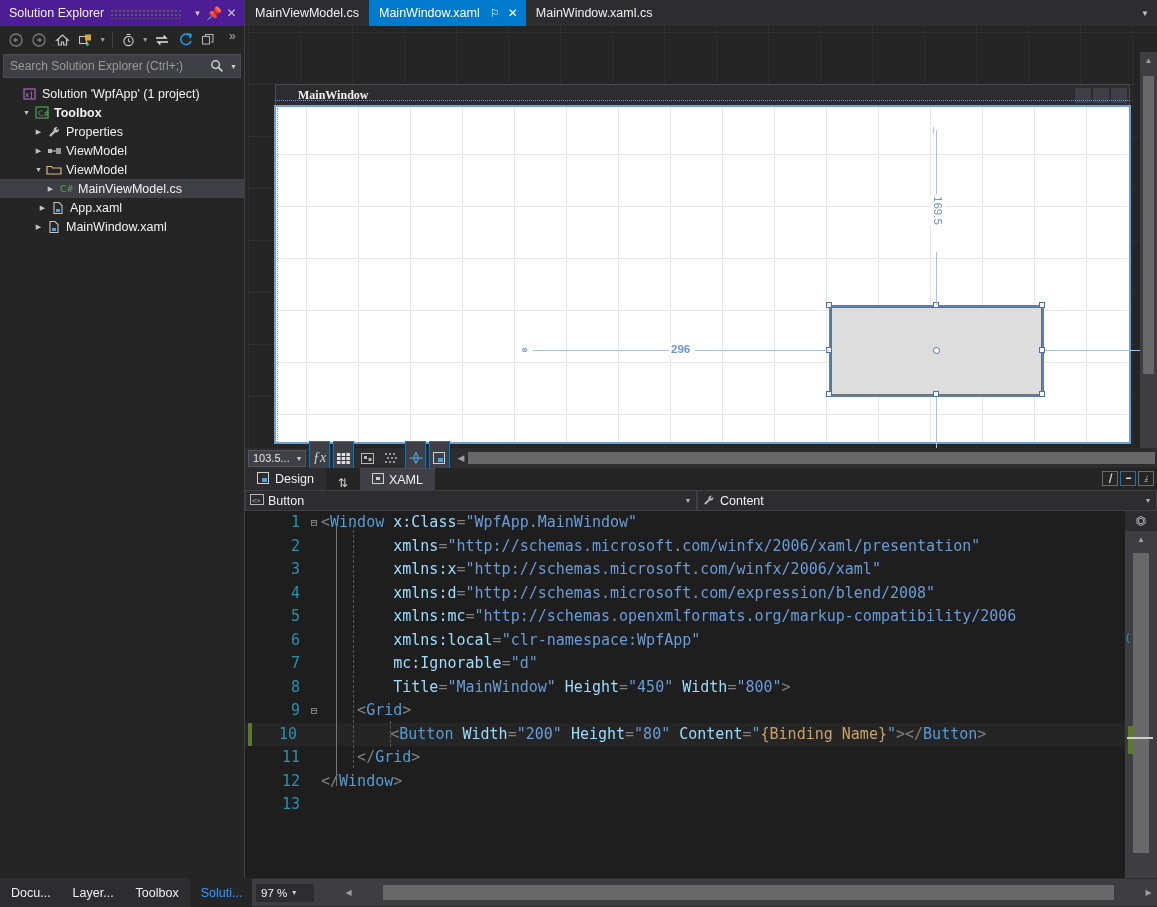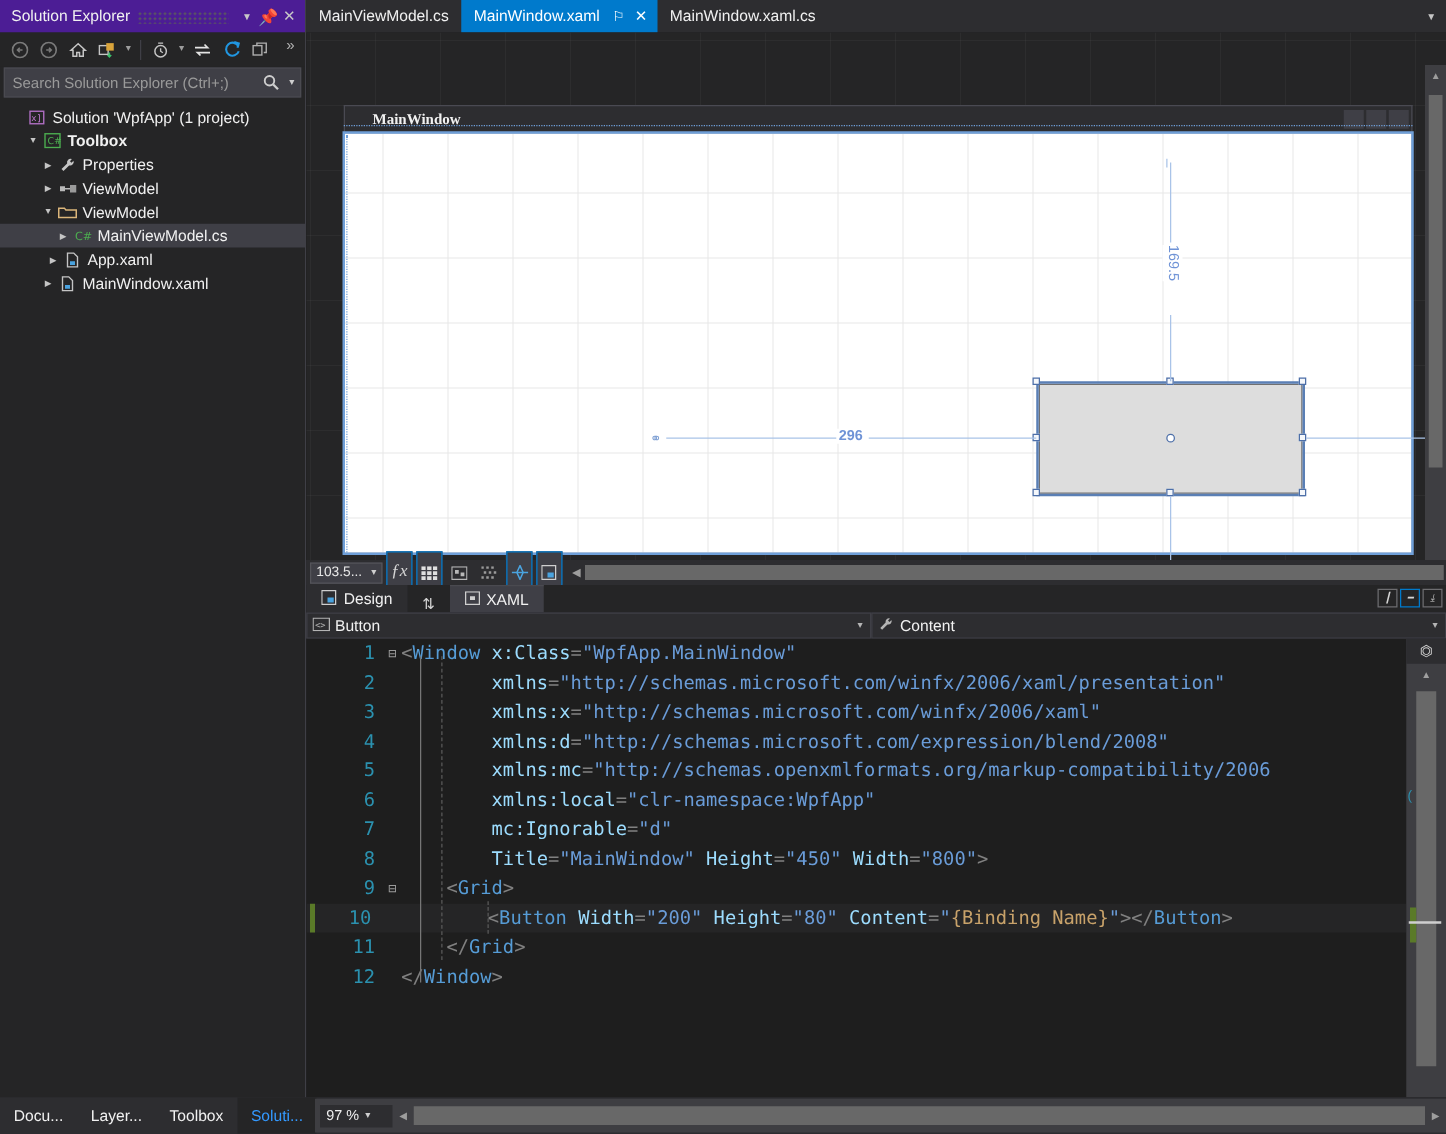--- a/index.html
+++ b/index.html
@@ -211,21 +211,21 @@
   .ce-mark-white { position: absolute; left: 2px; top: 226px; width: 26px; height: 2px;
     background: #cfcfcf; }
 
   
   #bottom-bar { position: absolute; left: 0; top: 878px; width: 1157px; height: 29px;
     background: #2d2d30; display: flex; align-items: center; }
   .dock-tab { height: 29px; display: flex; align-items: center; padding: 0 11px;
     font-size: 12.5px; color: #f1f1f1; }
   .dock-tab.active { background: #252526; color: #3399ff; }
   .hscroll-wrap { position: absolute; left: 252px; top: 879px; width: 905px; height: 27px;
-    background: #3e3e42; display: flex; align-items: center; }
+    background: #3e3e42; display: flex; align-items: center; gap: 26px; }
   .hs-zoom { width: 58px; height: 18px; margin-left: 4px; background: #2d2d30;
     display: flex; align-items: center; font-size: 11.5px; color: #f1f1f1; padding-left: 5px; }
   .hs-zoom .cc { width: 14px; text-align: center; font-size: 7px; color: #cfcfcf; }
   .hs-arrow { width: 17px; display: flex; align-items: center; justify-content: center;
     color: #9d9d9d; font-size: 8px; }
   .hs-thumb { flex: 1; height: 15px; background: #686868; }
 </style>
 </head>
 <body>
 
@@ -580,20 +580,21 @@
           <div class="cl"><span class="gut-mark"></span><span class="lineno">3</span><span class="fold"></span><span class="codetext"><span class="k-attr">        xmlns:x</span><span class="k-punct">=</span><span class="k-val">"http://schemas.microsoft.com/winfx/2006/xaml"</span></span></div>
           <div class="cl"><span class="gut-mark"></span><span class="lineno">4</span><span class="fold"></span><span class="codetext"><span class="k-attr">        xmlns:d</span><span class="k-punct">=</span><span class="k-val">"http://schemas.microsoft.com/expression/blend/2008"</span></span></div>
           <div class="cl"><span class="gut-mark"></span><span class="lineno">5</span><span class="fold"></span><span class="codetext"><span class="k-attr">        xmlns:mc</span><span class="k-punct">=</span><span class="k-val">"http://schemas.openxmlformats.org/markup-compatibility/2006</span></span></div>
           <div class="cl"><span class="gut-mark"></span><span class="lineno">6</span><span class="fold"></span><span class="codetext"><span class="k-attr">        xmlns:local</span><span class="k-punct">=</span><span class="k-val">"clr-namespace:WpfApp"</span></span></div>
           <div class="cl"><span class="gut-mark"></span><span class="lineno">7</span><span class="fold"></span><span class="codetext"><span class="k-attr">        mc:Ignorable</span><span class="k-punct">=</span><span class="k-val">"d"</span></span></div>
           <div class="cl"><span class="gut-mark"></span><span class="lineno">8</span><span class="fold"></span><span class="codetext"><span class="k-attr">        Title</span><span class="k-punct">=</span><span class="k-val">"MainWindow"</span><span class="k-white"> </span><span class="k-attr">Height</span><span class="k-punct">=</span><span class="k-val">"450"</span><span class="k-white"> </span><span class="k-attr">Width</span><span class="k-punct">=</span><span class="k-val">"800"</span><span class="k-punct">&gt;</span></span></div>
           <div class="cl"><span class="gut-mark"></span><span class="lineno">9</span><span class="fold">⊟</span><span class="codetext"><span class="k-punct">    &lt;</span><span class="k-tag">Grid</span><span class="k-punct">&gt;</span></span></div>
           <div class="cl cur"><span class="gut-mark changed"></span><span class="lineno">10</span><span class="fold"></span><span class="codetext"><span class="k-punct">        &lt;</span><span class="k-tag">Button</span><span class="k-white"> </span><span class="k-attr">Width</span><span class="k-punct">=</span><span class="k-val">"200"</span><span class="k-white"> </span><span class="k-attr">Height</span><span class="k-punct">=</span><span class="k-val">"80"</span><span class="k-white"> </span><span class="k-attr">Content</span><span class="k-punct">=</span><span class="k-val">"</span><span class="k-mext">{Binding Name}</span><span class="k-val">"</span><span class="k-punct">&gt;&lt;/</span><span class="k-tag">Button</span><span class="k-punct">&gt;</span></span></div>
           <div class="cl"><span class="gut-mark"></span><span class="lineno">11</span><span class="fold"></span><span class="codetext"><span class="k-punct">    &lt;/</span><span class="k-tag">Grid</span><span class="k-punct">&gt;</span></span></div>
           <div class="cl"><span class="gut-mark"></span><span class="lineno">12</span><span class="fold"></span><span class="codetext"><span class="k-punct">&lt;/</span><span class="k-tag">Window</span><span class="k-punct">&gt;</span></span></div>
+          <div class="cl"><span class="gut-mark"></span><span class="lineno">13</span><span class="fold"></span><span class="codetext"></span></div>
         </div>
 
       <div class="indent-guides" style="inset:0;">
         <div class="block-bracket" style="left:91px;top:14px;height:261px;"></div>
         <div class="ig" style="left:108px;top:14px;height:243px;"></div>
         <div class="ig" style="left:145px;top:210px;height:26px;"></div>
       </div>
 
       <div class="ce-scroll">
         <div class="ce-split">⏣</div>

